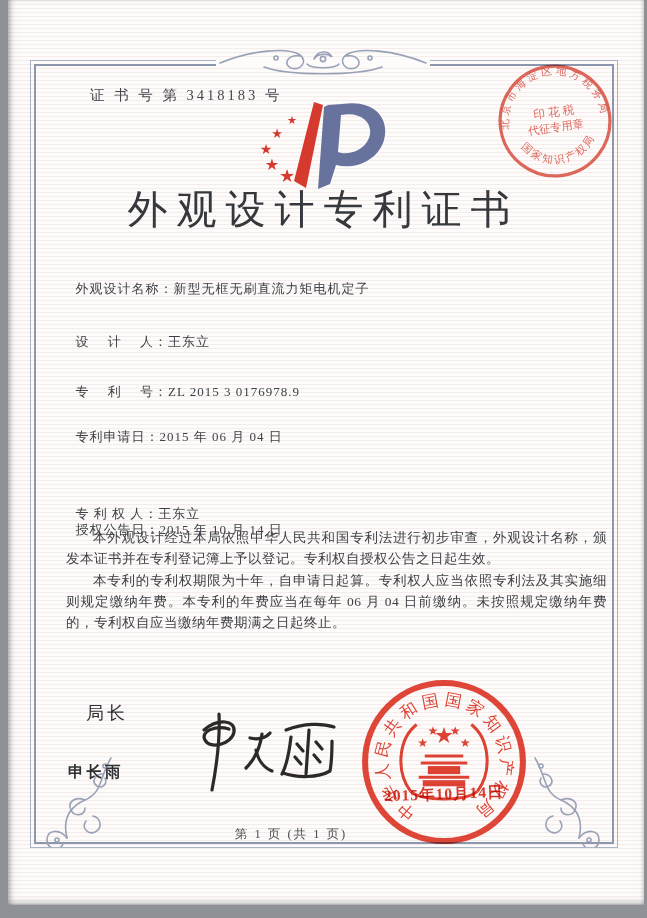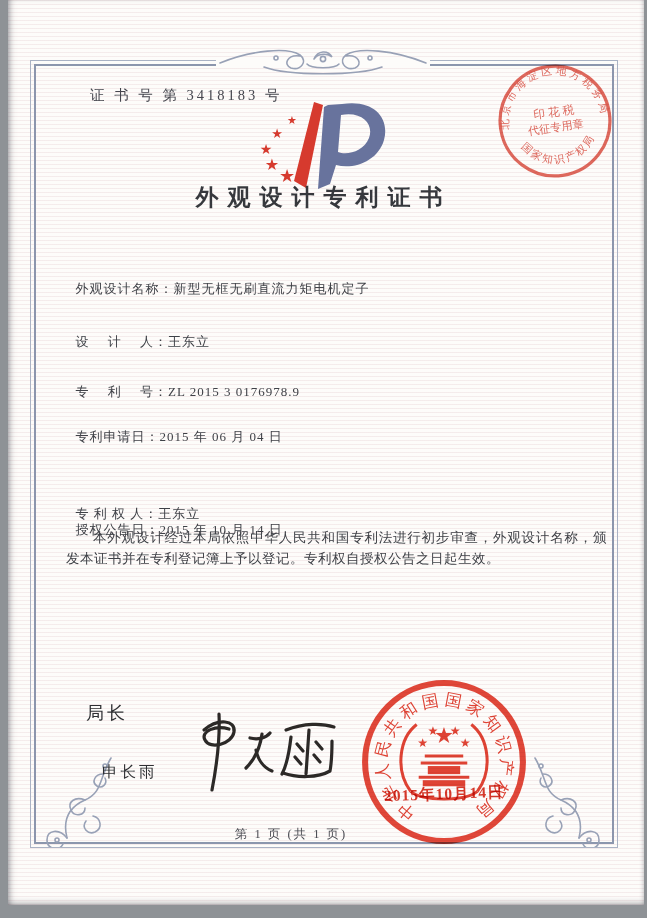--- a/index.html
+++ b/index.html
@@ -22,32 +22,32 @@
   .frame-inner{
     position:absolute;left:3px;top:3px;right:3px;bottom:3px;
     border:2px solid #8c96ad;
   }
   .abs{position:absolute;}
   .cert-no{
     left:62px;top:86px;font-size:14.5px;letter-spacing:3px;color:#45464e;margin-left:28px;
   }
   .title{
     left:0;right:0;top:182px;text-align:center;
-    font-size:23px;font-weight:700;letter-spacing:9px;color:#36383d;
+    font-size:40px;font-weight:400;letter-spacing:9px;color:#36383d;
   }
   .row{left:67px;font-size:13px;color:#3f4147;letter-spacing:1px;white-space:pre;}
   .row .lbl{white-space:pre;}
   .row .val{white-space:pre;}
   .bodytext{
     left:66px;top:527px;width:541px;font-size:13.5px;line-height:1.58;
     color:#3e4046;text-align:justify;
   }
   .bodytext p{margin:0;text-indent:2em;letter-spacing:.5px;}
   .officer-title{left:86px;top:701px;font-size:18px;font-weight:400;letter-spacing:3px;color:#2e3033;}
-  .officer-name{left:102px;top:762px;font-size:15.5px;font-weight:400;letter-spacing:3px;color:#2e3033;}
+  .officer-name{left:68px;top:762px;font-size:15.5px;font-weight:700;letter-spacing:3px;color:#2e3033;}
   .footer{
     left:30px;width:522px;top:826px;text-align:center;
     font-size:12.5px;letter-spacing:2px;color:#4a4b52;
   }
   .stamp{mix-blend-mode:multiply;}
   .date-stamp{
     left:384px;top:784px;font-size:15.5px;color:#d8392b;font-weight:600;
     letter-spacing:1px;transform:rotate(-2deg);mix-blend-mode:multiply;
   }
   svg{display:block;}
@@ -129,20 +129,21 @@
 </div>
 <div class="abs row" style="top:460px;margin-top:29px;">
   <span class="lbl">专 利 权 人：</span><span class="val">王东立</span>
 </div>
 <div class="abs row" style="top:505px;">
   <span class="lbl">授权公告日：</span><span class="val">2015 年 10 月 14 日</span>
 </div>
 
 <div class="abs bodytext">
   <p>本外观设计经过本局依照中华人民共和国专利法进行初步审查，外观设计名称，颁发本证书并在专利登记簿上予以登记。专利权自授权公告之日起生效。</p>
+  <p>本专利的专利权期限为十年，自申请日起算。专利权人应当依照专利法及其实施细则规定缴纳年费。本专利的年费应当在每年 06 月 04 日前缴纳。未按照规定缴纳年费的，专利权自应当缴纳年费期满之日起终止。</p>
 </div>
 
 <div class="abs officer-title">局长</div>
 <div class="abs officer-name">申长雨</div>
 
 <svg class="abs" style="left:182px;top:710px;" width="170" height="85" viewBox="0 0 170 85">
   <g stroke="#2c2927" stroke-width="3.2" fill="none" stroke-linecap="round" stroke-linejoin="round">
     <path d="M22,20 C36,8 54,10 52,22 C50,34 28,40 23,30 C18,21 34,15 47,19"></path>
     <path d="M37,4 C38,26 35,54 30,80"></path>
     <path d="M80,24 C78,38 72,50 64,58"></path>

